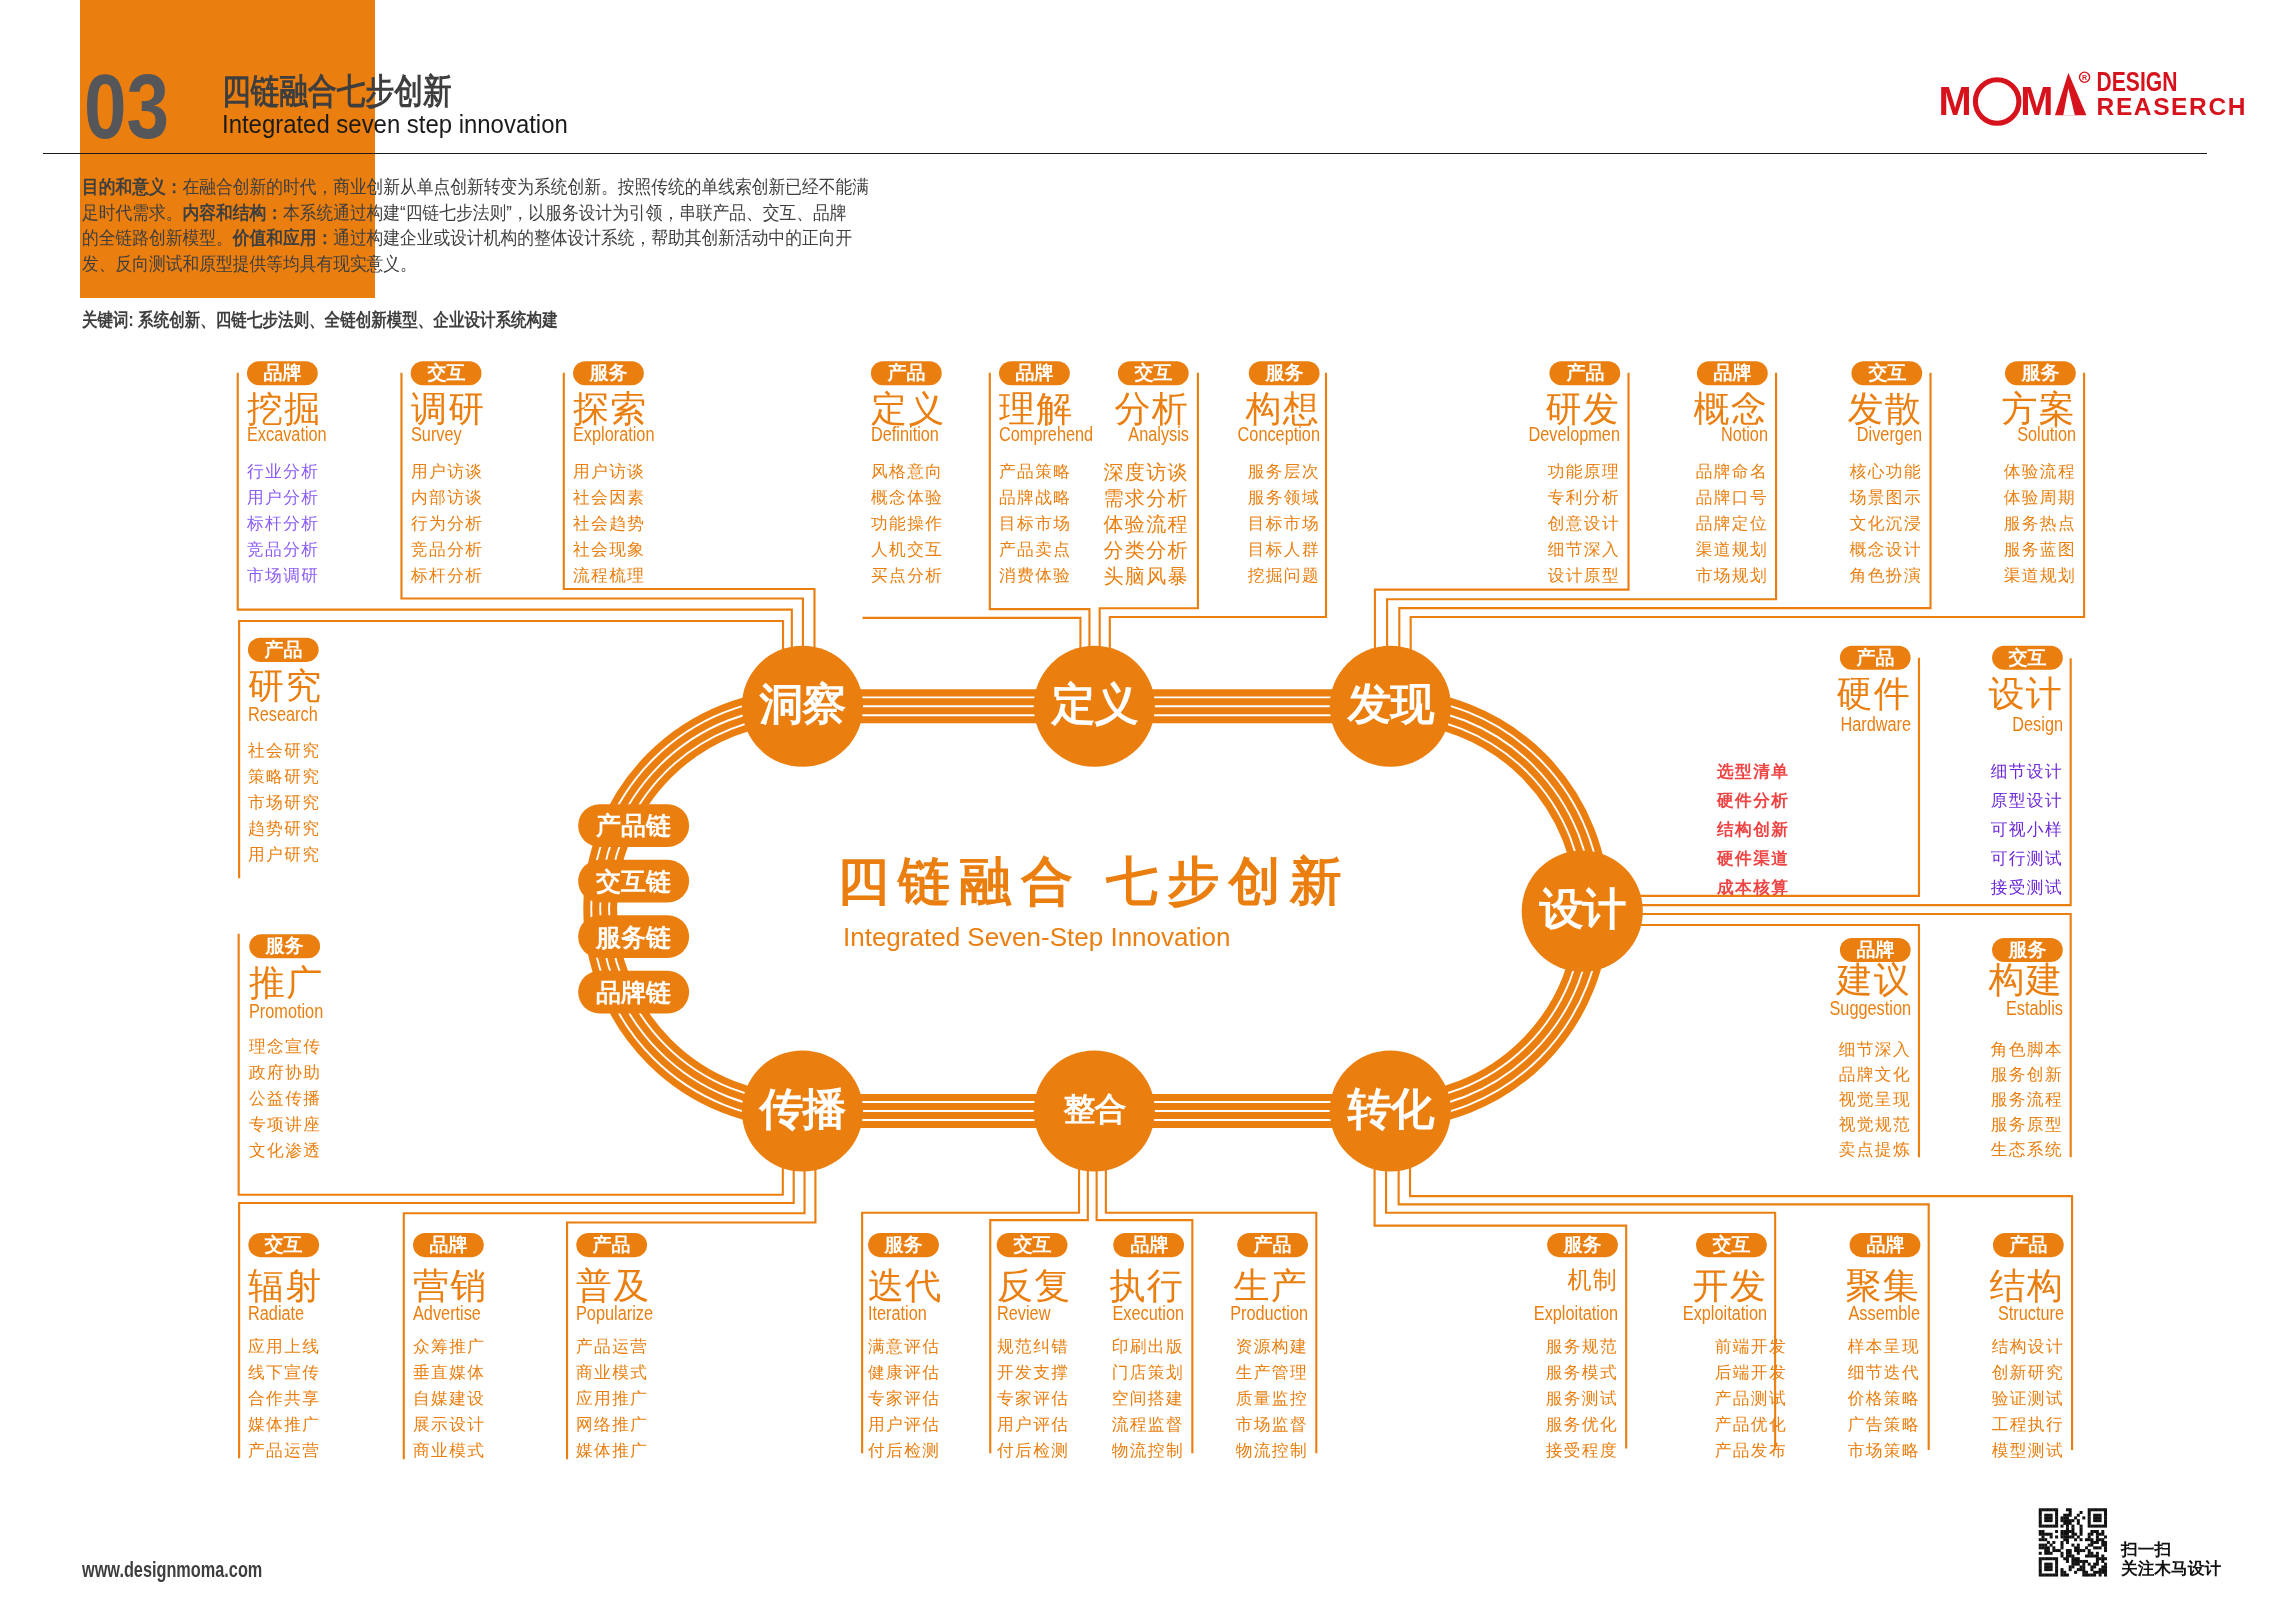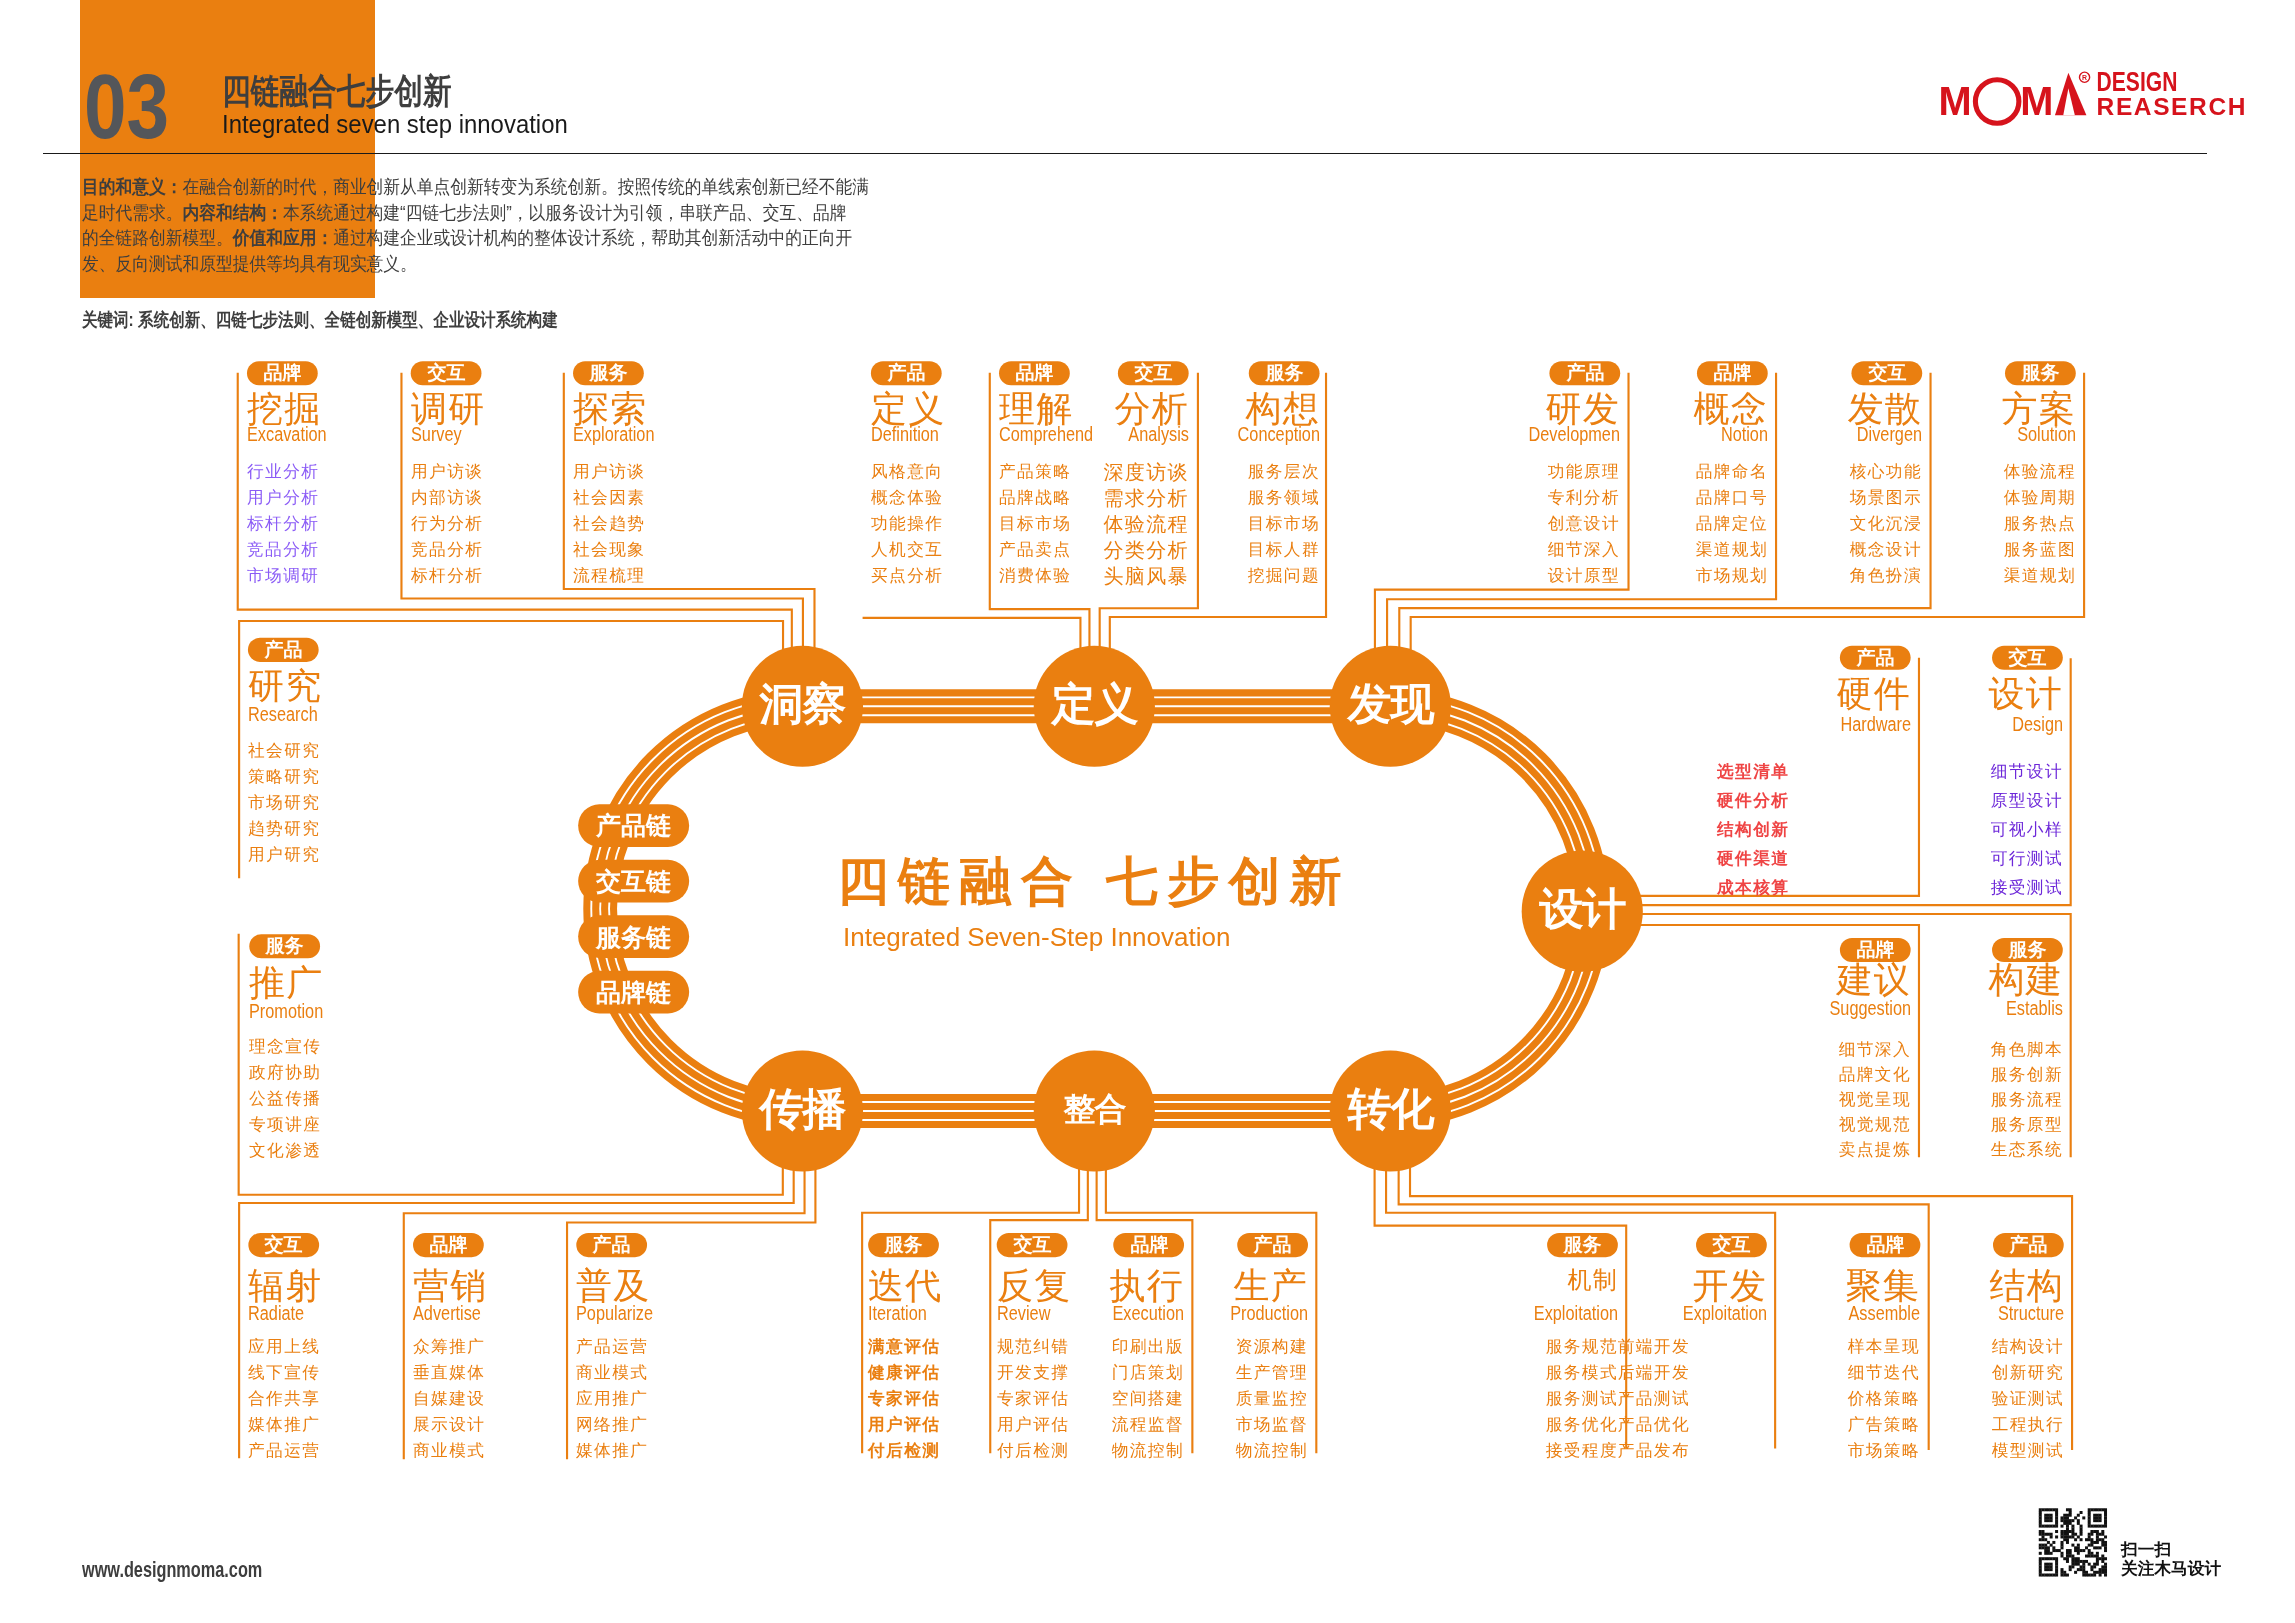--- a/index.html
+++ b/index.html
@@ -506,41 +506,41 @@
 <div style="position:absolute;left:413px;top:1268px;font-size:36px;font-weight:350;color:#ea7f10;line-height:1;letter-spacing:1.2px;white-space:nowrap;text-align:left">营销</div>
 <div style="position:absolute;left:413px;top:1304px;font-size:19.4px;color:#ea7f10;line-height:1;white-space:nowrap;text-align:left;transform:scaleX(0.84);transform-origin:0 0">Advertise</div>
 <div style="position:absolute;left:413px;top:1334px;font-size:16.7px;font-weight:300;color:#ea7f10;line-height:26px;letter-spacing:1.4px;white-space:nowrap;text-align:left">众筹推广<br>垂直媒体<br>自媒建设<br>展示设计<br>商业模式</div>
 <div style="position:absolute;left:576px;top:1233px;width:71px;height:24px;display:flex;align-items:center;justify-content:center;color:#fff;font-size:19px;font-weight:bold">产品</div>
 <div style="position:absolute;left:576px;top:1268px;font-size:36px;font-weight:350;color:#ea7f10;line-height:1;letter-spacing:1.2px;white-space:nowrap;text-align:left">普及</div>
 <div style="position:absolute;left:576px;top:1304px;font-size:19.4px;color:#ea7f10;line-height:1;white-space:nowrap;text-align:left;transform:scaleX(0.84);transform-origin:0 0">Popularize</div>
 <div style="position:absolute;left:576px;top:1334px;font-size:16.7px;font-weight:300;color:#ea7f10;line-height:26px;letter-spacing:1.4px;white-space:nowrap;text-align:left">产品运营<br>商业模式<br>应用推广<br>网络推广<br>媒体推广</div>
 <div style="position:absolute;left:868px;top:1233px;width:71px;height:24px;display:flex;align-items:center;justify-content:center;color:#fff;font-size:19px;font-weight:bold">服务</div>
 <div style="position:absolute;left:868px;top:1268px;font-size:36px;font-weight:350;color:#ea7f10;line-height:1;letter-spacing:1.2px;white-space:nowrap;text-align:left">迭代</div>
 <div style="position:absolute;left:868px;top:1304px;font-size:19.4px;color:#ea7f10;line-height:1;white-space:nowrap;text-align:left;transform:scaleX(0.84);transform-origin:0 0">Iteration</div>
-<div style="position:absolute;left:868px;top:1334px;font-size:16.7px;font-weight:700;color:#ea7f10;line-height:26px;letter-spacing:1.4px;white-space:nowrap;text-align:right">满意评估<br>健康评估<br>专家评估<br>用户评估<br>付后检测</div>
+<div style="position:absolute;left:868px;top:1334px;font-size:16.7px;font-weight:400;color:#ea7f10;line-height:26px;letter-spacing:1.4px;white-space:nowrap;text-align:right">满意评估<br>健康评估<br>专家评估<br>用户评估<br>付后检测</div>
 <div style="position:absolute;left:997px;top:1233px;width:71px;height:24px;display:flex;align-items:center;justify-content:center;color:#fff;font-size:19px;font-weight:bold">交互</div>
 <div style="position:absolute;left:997px;top:1268px;font-size:36px;font-weight:350;color:#ea7f10;line-height:1;letter-spacing:1.2px;white-space:nowrap;text-align:left">反复</div>
 <div style="position:absolute;left:997px;top:1304px;font-size:19.4px;color:#ea7f10;line-height:1;white-space:nowrap;text-align:left;transform:scaleX(0.84);transform-origin:0 0">Review</div>
 <div style="position:absolute;left:997px;top:1334px;font-size:16.7px;font-weight:300;color:#ea7f10;line-height:26px;letter-spacing:1.4px;white-space:nowrap;text-align:left">规范纠错<br>开发支撑<br>专家评估<br>用户评估<br>付后检测</div>
 <div style="position:absolute;left:1114px;top:1233px;width:71px;height:24px;display:flex;align-items:center;justify-content:center;color:#fff;font-size:19px;font-weight:bold">品牌</div>
 <div style="position:absolute;left:990px;width:194px;top:1268px;font-size:36px;font-weight:350;color:#ea7f10;line-height:1;letter-spacing:1.2px;white-space:nowrap;text-align:right">执行</div>
 <div style="position:absolute;left:990px;width:194px;top:1304px;font-size:19.4px;color:#ea7f10;line-height:1;white-space:nowrap;text-align:right;transform:scaleX(0.84);transform-origin:100% 0">Execution</div>
 <div style="position:absolute;left:990px;width:194px;top:1334px;font-size:16.7px;font-weight:300;color:#ea7f10;line-height:26px;letter-spacing:1.4px;white-space:nowrap;text-align:right">印刷出版<br>门店策划<br>空间搭建<br>流程监督<br>物流控制</div>
 <div style="position:absolute;left:1237px;top:1233px;width:71px;height:24px;display:flex;align-items:center;justify-content:center;color:#fff;font-size:19px;font-weight:bold">产品</div>
 <div style="position:absolute;left:1114px;width:194px;top:1268px;font-size:36px;font-weight:350;color:#ea7f10;line-height:1;letter-spacing:1.2px;white-space:nowrap;text-align:right">生产</div>
 <div style="position:absolute;left:1114px;width:194px;top:1304px;font-size:19.4px;color:#ea7f10;line-height:1;white-space:nowrap;text-align:right;transform:scaleX(0.84);transform-origin:100% 0">Production</div>
 <div style="position:absolute;left:1114px;width:194px;top:1334px;font-size:16.7px;font-weight:300;color:#ea7f10;line-height:26px;letter-spacing:1.4px;white-space:nowrap;text-align:right">资源构建<br>生产管理<br>质量监控<br>市场监督<br>物流控制</div>
 <div style="position:absolute;left:1547px;top:1233px;width:71px;height:24px;display:flex;align-items:center;justify-content:center;color:#fff;font-size:19px;font-weight:bold">服务</div>
 <div style="position:absolute;left:1424px;width:194px;top:1268px;font-size:24px;font-weight:350;color:#ea7f10;line-height:1;letter-spacing:1.2px;white-space:nowrap;text-align:right">机制</div>
 <div style="position:absolute;left:1424px;width:194px;top:1304px;font-size:19.4px;color:#ea7f10;line-height:1;white-space:nowrap;text-align:right;transform:scaleX(0.84);transform-origin:100% 0">Exploitation</div>
 <div style="position:absolute;left:1424px;width:194px;top:1334px;font-size:16.7px;font-weight:300;color:#ea7f10;line-height:26px;letter-spacing:1.4px;white-space:nowrap;text-align:right">服务规范<br>服务模式<br>服务测试<br>服务优化<br>接受程度</div>
 <div style="position:absolute;left:1696px;top:1233px;width:71px;height:24px;display:flex;align-items:center;justify-content:center;color:#fff;font-size:19px;font-weight:bold">交互</div>
 <div style="position:absolute;left:1573px;width:194px;top:1268px;font-size:36px;font-weight:350;color:#ea7f10;line-height:1;letter-spacing:1.2px;white-space:nowrap;text-align:right">开发</div>
 <div style="position:absolute;left:1573px;width:194px;top:1304px;font-size:19.4px;color:#ea7f10;line-height:1;white-space:nowrap;text-align:right;transform:scaleX(0.84);transform-origin:100% 0">Exploitation</div>
-<div style="position:absolute;left:1496px;width:194px;top:1334px;font-size:16.7px;font-weight:300;color:#ea7f10;line-height:26px;letter-spacing:1.4px;white-space:nowrap;text-align:right">前端开发<br>后端开发<br>产品测试<br>产品优化<br>产品发布</div>
+<div style="position:absolute;left:1593px;width:194px;top:1334px;font-size:16.7px;font-weight:300;color:#ea7f10;line-height:26px;letter-spacing:1.4px;white-space:nowrap;text-align:right">前端开发<br>后端开发<br>产品测试<br>产品优化<br>产品发布</div>
 <div style="position:absolute;left:1850px;top:1233px;width:71px;height:24px;display:flex;align-items:center;justify-content:center;color:#fff;font-size:19px;font-weight:bold">品牌</div>
 <div style="position:absolute;left:1726px;width:194px;top:1268px;font-size:36px;font-weight:350;color:#ea7f10;line-height:1;letter-spacing:1.2px;white-space:nowrap;text-align:right">聚集</div>
 <div style="position:absolute;left:1726px;width:194px;top:1304px;font-size:19.4px;color:#ea7f10;line-height:1;white-space:nowrap;text-align:right;transform:scaleX(0.84);transform-origin:100% 0">Assemble</div>
 <div style="position:absolute;left:1726px;width:194px;top:1334px;font-size:16.7px;font-weight:300;color:#ea7f10;line-height:26px;letter-spacing:1.4px;white-space:nowrap;text-align:right">样本呈现<br>细节迭代<br>价格策略<br>广告策略<br>市场策略</div>
 <div style="position:absolute;left:1993px;top:1233px;width:71px;height:24px;display:flex;align-items:center;justify-content:center;color:#fff;font-size:19px;font-weight:bold">产品</div>
 <div style="position:absolute;left:1870px;width:194px;top:1268px;font-size:36px;font-weight:350;color:#ea7f10;line-height:1;letter-spacing:1.2px;white-space:nowrap;text-align:right">结构</div>
 <div style="position:absolute;left:1870px;width:194px;top:1304px;font-size:19.4px;color:#ea7f10;line-height:1;white-space:nowrap;text-align:right;transform:scaleX(0.84);transform-origin:100% 0">Structure</div>
 <div style="position:absolute;left:1870px;width:194px;top:1334px;font-size:16.7px;font-weight:300;color:#ea7f10;line-height:26px;letter-spacing:1.4px;white-space:nowrap;text-align:right">结构设计<br>创新研究<br>验证测试<br>工程执行<br>模型测试</div>
 
 </body></html>

